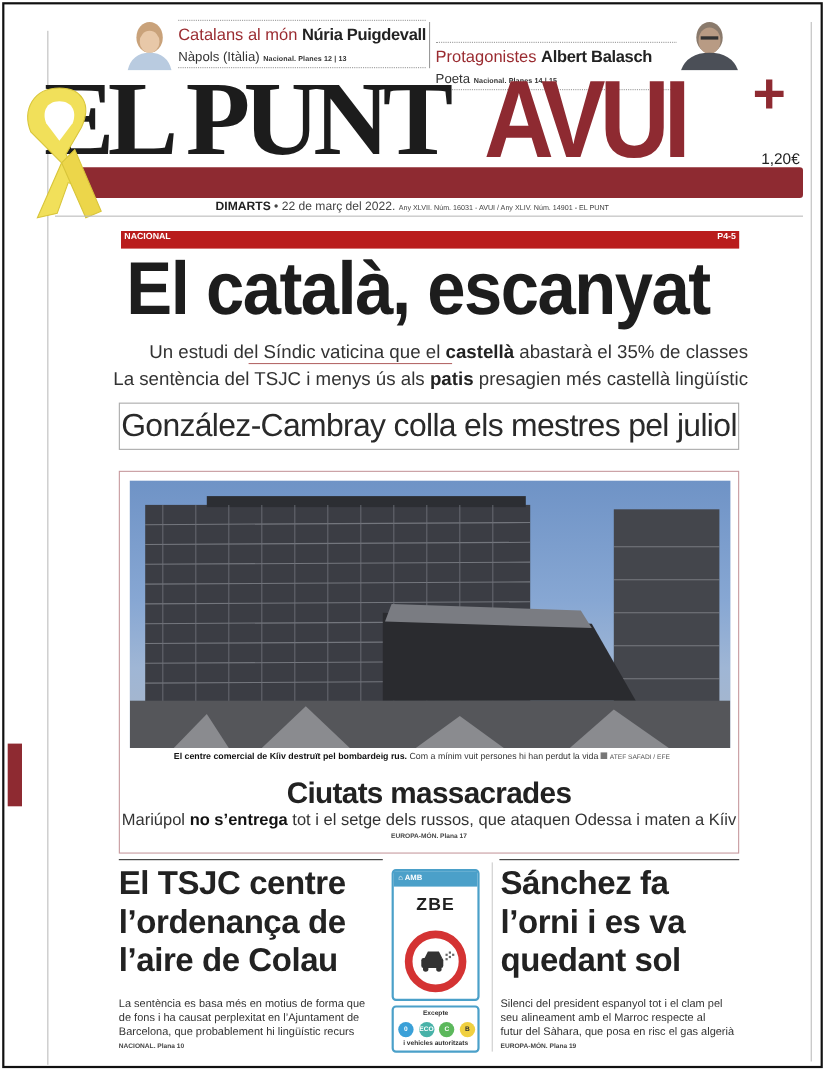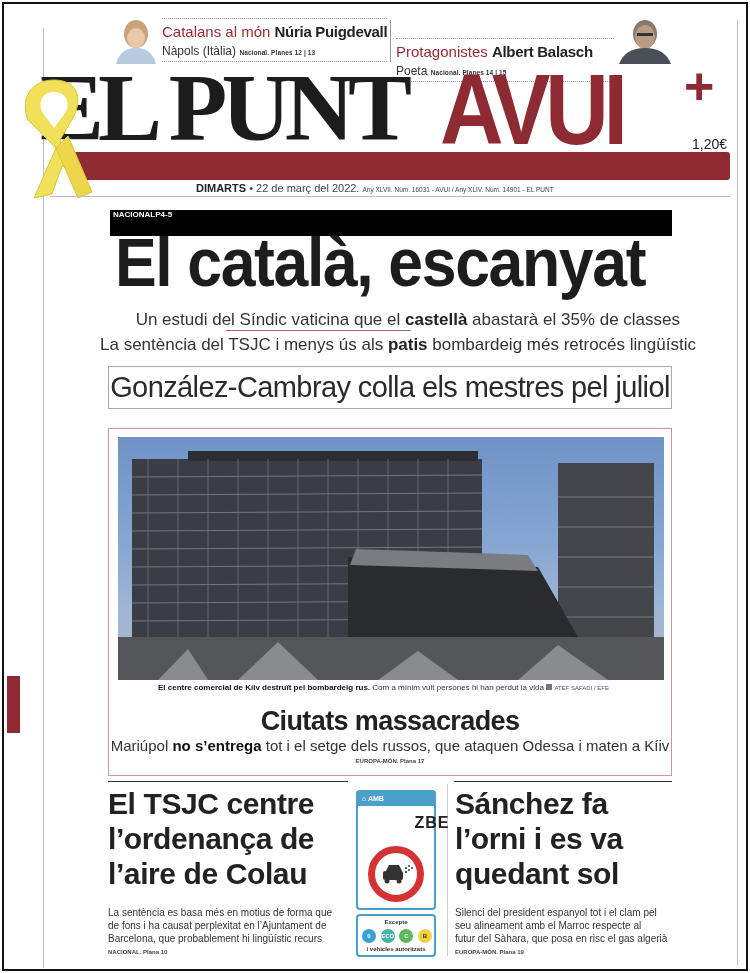--- a/index.html
+++ b/index.html
@@ -23,21 +23,21 @@
   .mast-avui { position: absolute; left: 440px; top: 62px; font-family: "Liberation Sans", sans-serif; font-weight: bold; font-size: 100px; letter-spacing: -6px; color: #8e2a31; line-height: 94px; font-style: normal; transform: scaleX(0.88); transform-origin: left top; }
   .mast-plus { position: absolute; left: 684px; top: 60px; font-family: "Liberation Sans", sans-serif; font-weight: bold; font-size: 52px; color: #8e2a31; line-height: 52px; }
   .price { position: absolute; left: 692px; top: 136px; font-size: 14px; color: #222; }
   .redbar { position: absolute; left: 70px; top: 152px; width: 660px; height: 28px; background: #8e2a31; border-radius: 0 3px 3px 0; }
   .dateline { position: absolute; left: 196px; top: 182px; font-size: 11px; white-space: nowrap; color: #444; }
   .dateline b { color: #222; }
   .dateline .small { font-size: 6.5px; }
   .date-rule { position: absolute; left: 50px; top: 196px; width: 680px; height: 1px; background: #bbb; }
 
   
-  .section-bar { position: absolute; left: 110px; top: 210px; width: 562px; height: 26px; background: #000000; color: #fff; font-size: 8px; font-weight: bold; line-height: 9px; padding: 0 3px; display: flex; }
+  .section-bar { position: absolute; left: 110px; top: 210px; width: 562px; height: 16px; background: #b91c1c; color: #fff; font-size: 8px; font-weight: bold; line-height: 9px; padding: 0 3px; display: flex; justify-content: space-between; }
 
   .headline-main { position: absolute; left: 0; width: 780px; top: 222px; text-align: center; font-weight: bold; font-size: 68px; letter-spacing: -1.5px; color: #1d1d1d; line-height: 80px; transform: scaleX(0.92); transform-origin: 390px 0; }
   .sub { position: absolute; left: 100px; width: 580px; text-align: right; font-size: 17px; color: #333; white-space: nowrap; line-height: 22px; }
   .sub b { color: #222; }
   .sub-underline { position: absolute; left: 226px; top: 330px; width: 185px; height: 1px; background: #b56a6a; }
   .boxed-head { position: absolute; left: 108px; top: 366px; width: 564px; height: 43px; border: 1px solid #aaa; text-align: center; font-size: 29px; color: #2a2a2a; line-height: 41px; white-space: nowrap; letter-spacing: -0.6px; }
 
   
   .photo-box { position: absolute; left: 108px; top: 428px; width: 564px; height: 348px; border: 1px solid #c79a9e; }
   .photo { position: absolute; left: 118px; top: 437px; width: 546px; height: 243px; overflow: hidden; background: linear-gradient(180deg, #6f93c6 0%, #87a7d3 45%, #9fb6d5 70%, #a9b6c8 100%); }
@@ -53,21 +53,21 @@
 
   
   .rule-dark { position: absolute; height: 1px; background: #333; }
   .bot-head { position: absolute; font-weight: bold; font-size: 30px; color: #222; line-height: 35px; letter-spacing: -0.4px; }
   .bot-body { position: absolute; font-size: 10px; color: #333; line-height: 13px; }
   .bot-ref { position: absolute; font-size: 6px; font-weight: bold; color: #444; }
 
   
   .zbe { position: absolute; left: 356px; top: 790px; width: 80px; height: 120px; border: 2px solid #4ba0c9; border-radius: 4px; background: #fff; }
   .zbe-top { position: absolute; left: 0; top: 0; width: 76px; height: 14px; background: #4ba0c9; color: #fff; font-size: 7px; font-weight: bold; line-height: 14px; padding-left: 4px; }
-  .zbe-title { position: absolute; left: 0; width: 76px; top: 22px; text-align: center; font-weight: bold; font-size: 16px; color: #222; letter-spacing: 1px; margin-left: 36px; }
+  .zbe-title { position: absolute; left: 0; width: 76px; top: 22px; text-align: center; font-weight: bold; font-size: 16px; color: #222; letter-spacing: 1px; }
   .zbe-circle { position: absolute; left: 10px; top: 54px; width: 56px; height: 56px; border: 7px solid #d43333; border-radius: 50%; }
   .zbe2 { position: absolute; left: 356px; top: 914px; width: 80px; height: 43px; border: 2px solid #4ba0c9; border-radius: 4px; background: #fff; }
   .zbe2 .t { position: absolute; left: 0; width: 76px; top: 3px; text-align: center; font-size: 6px; font-weight: bold; color: #333; }
   .zbe2 .dots { position: absolute; left: 4px; top: 13px; width: 70px; display: flex; justify-content: space-between; }
   .zbe2 .dot { width: 14px; height: 14px; border-radius: 50%; font-size: 6px; font-weight: bold; text-align: center; line-height: 14px; color: #fff; }
   .zbe2 .b { position: absolute; left: 0; width: 76px; top: 30px; text-align: center; font-size: 6px; font-weight: bold; color: #333; }
 </style>
 </head>
 <body>
 
@@ -124,21 +124,21 @@
 <div class="date-rule"></div>
 
 <div class="section-bar">
   <span>NACIONAL</span>
   <span>P4-5</span>
 </div>
 <div class="headline-main" style="left:-10px;">El català, escanyat</div>
 
 <div class="sub" style="top:309px;"><span>Un estudi del Síndic vaticina que el </span><b>castellà</b><span> abastarà el 35% de classes</span></div>
 <div class="sub-underline"></div>
-<div class="sub" style="top:334px;"><span>La sentència del TSJC i menys ús als </span><b>patis</b><span> bombardeig més retrocés lingüístic</span></div>
+<div class="sub" style="top:334px;"><span>La sentència del TSJC i menys ús als </span><b>patis</b><span> presagien més castellà lingüístic</span></div>
 <div class="boxed-head">González-Cambray colla els mestres pel juliol</div>
 
 <div class="photo-box"></div>
 <div class="photo">
   <svg width="546" height="243" viewBox="0 0 546 243">
 
     <rect x="14" y="22" width="350" height="200" fill="#3b3d44"></rect>
     <rect x="70" y="14" width="290" height="10" fill="#2c2e33"></rect>
     <g stroke="#8c8f96" stroke-width="1" opacity="0.7">
       <line x1="14" y1="40" x2="364" y2="38"></line>

